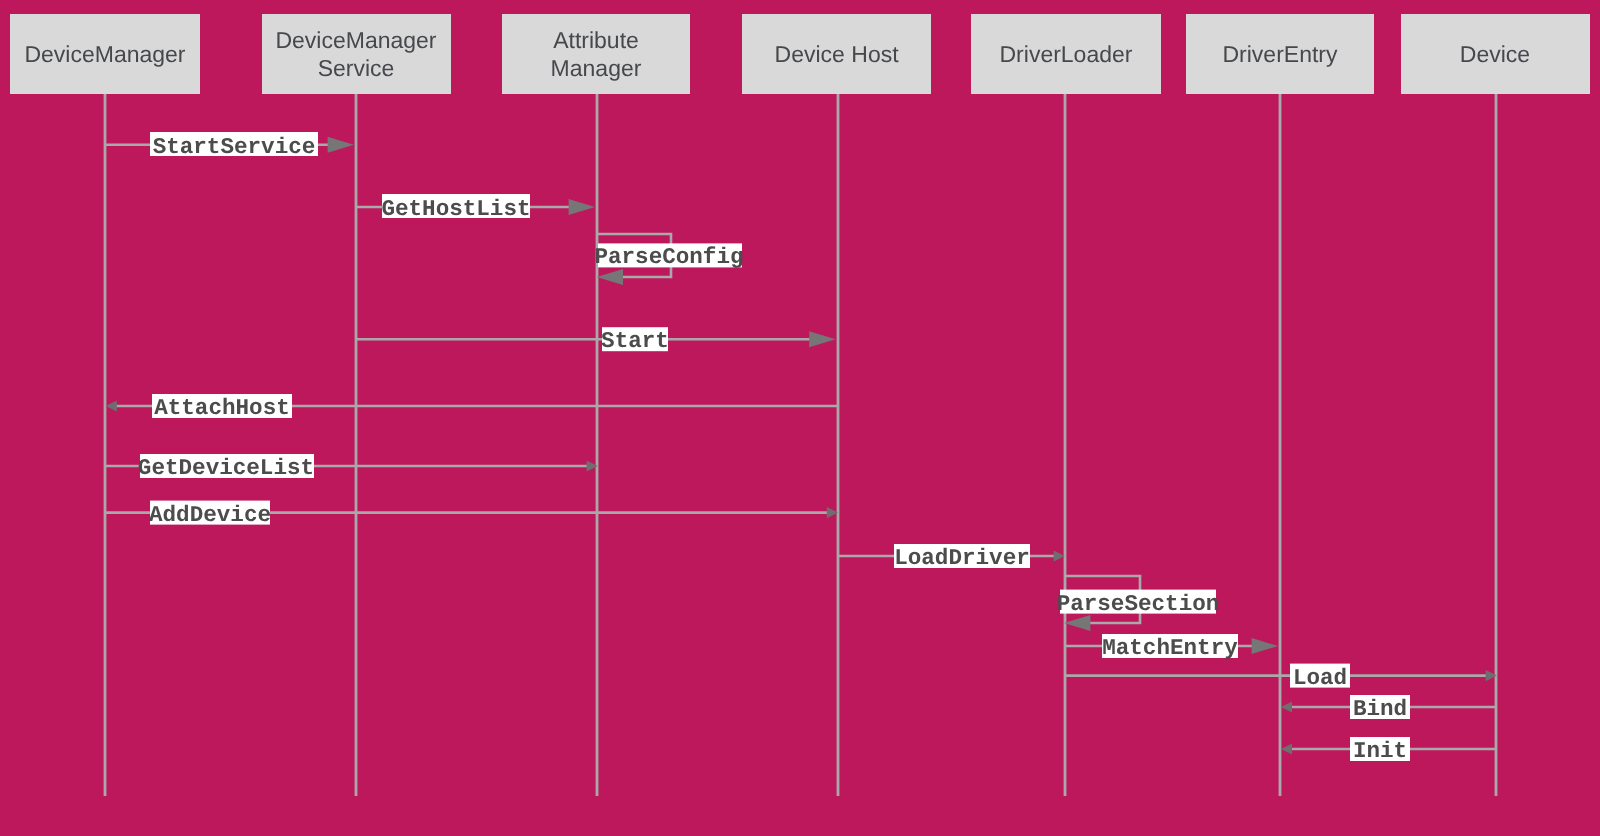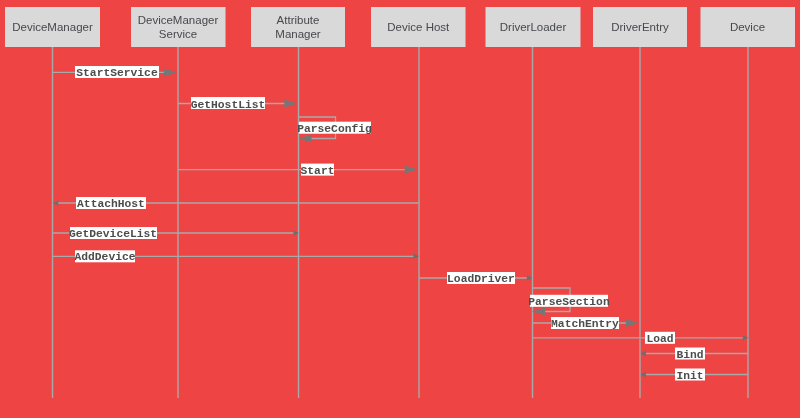--- a/index.html
+++ b/index.html
@@ -1,16 +1,16 @@
 <!DOCTYPE html>
 <html><head>
 <meta charset="utf-8">
 <style>
   html,body{margin:0;padding:0;background:#ffffff;}
-  #stage{position:relative;width:800px;height:418px;background:#ef4444;overflow:hidden;}
+  #stage{position:relative;width:800px;height:418px;background:#be185d;overflow:hidden;}
   svg{display:block;}
   text{font-family:"Liberation Sans",sans-serif;}
   .msg{font-family:"Liberation Mono",monospace;font-weight:bold;font-size:11.3px;fill:#4c4c4c;}
   .actor{font-size:11.5px;fill:#46484c;}
 </style>
 </head>
 <body>
 <div id="stage">
 <svg width="800" height="418" viewBox="0 0 800 418">
 

